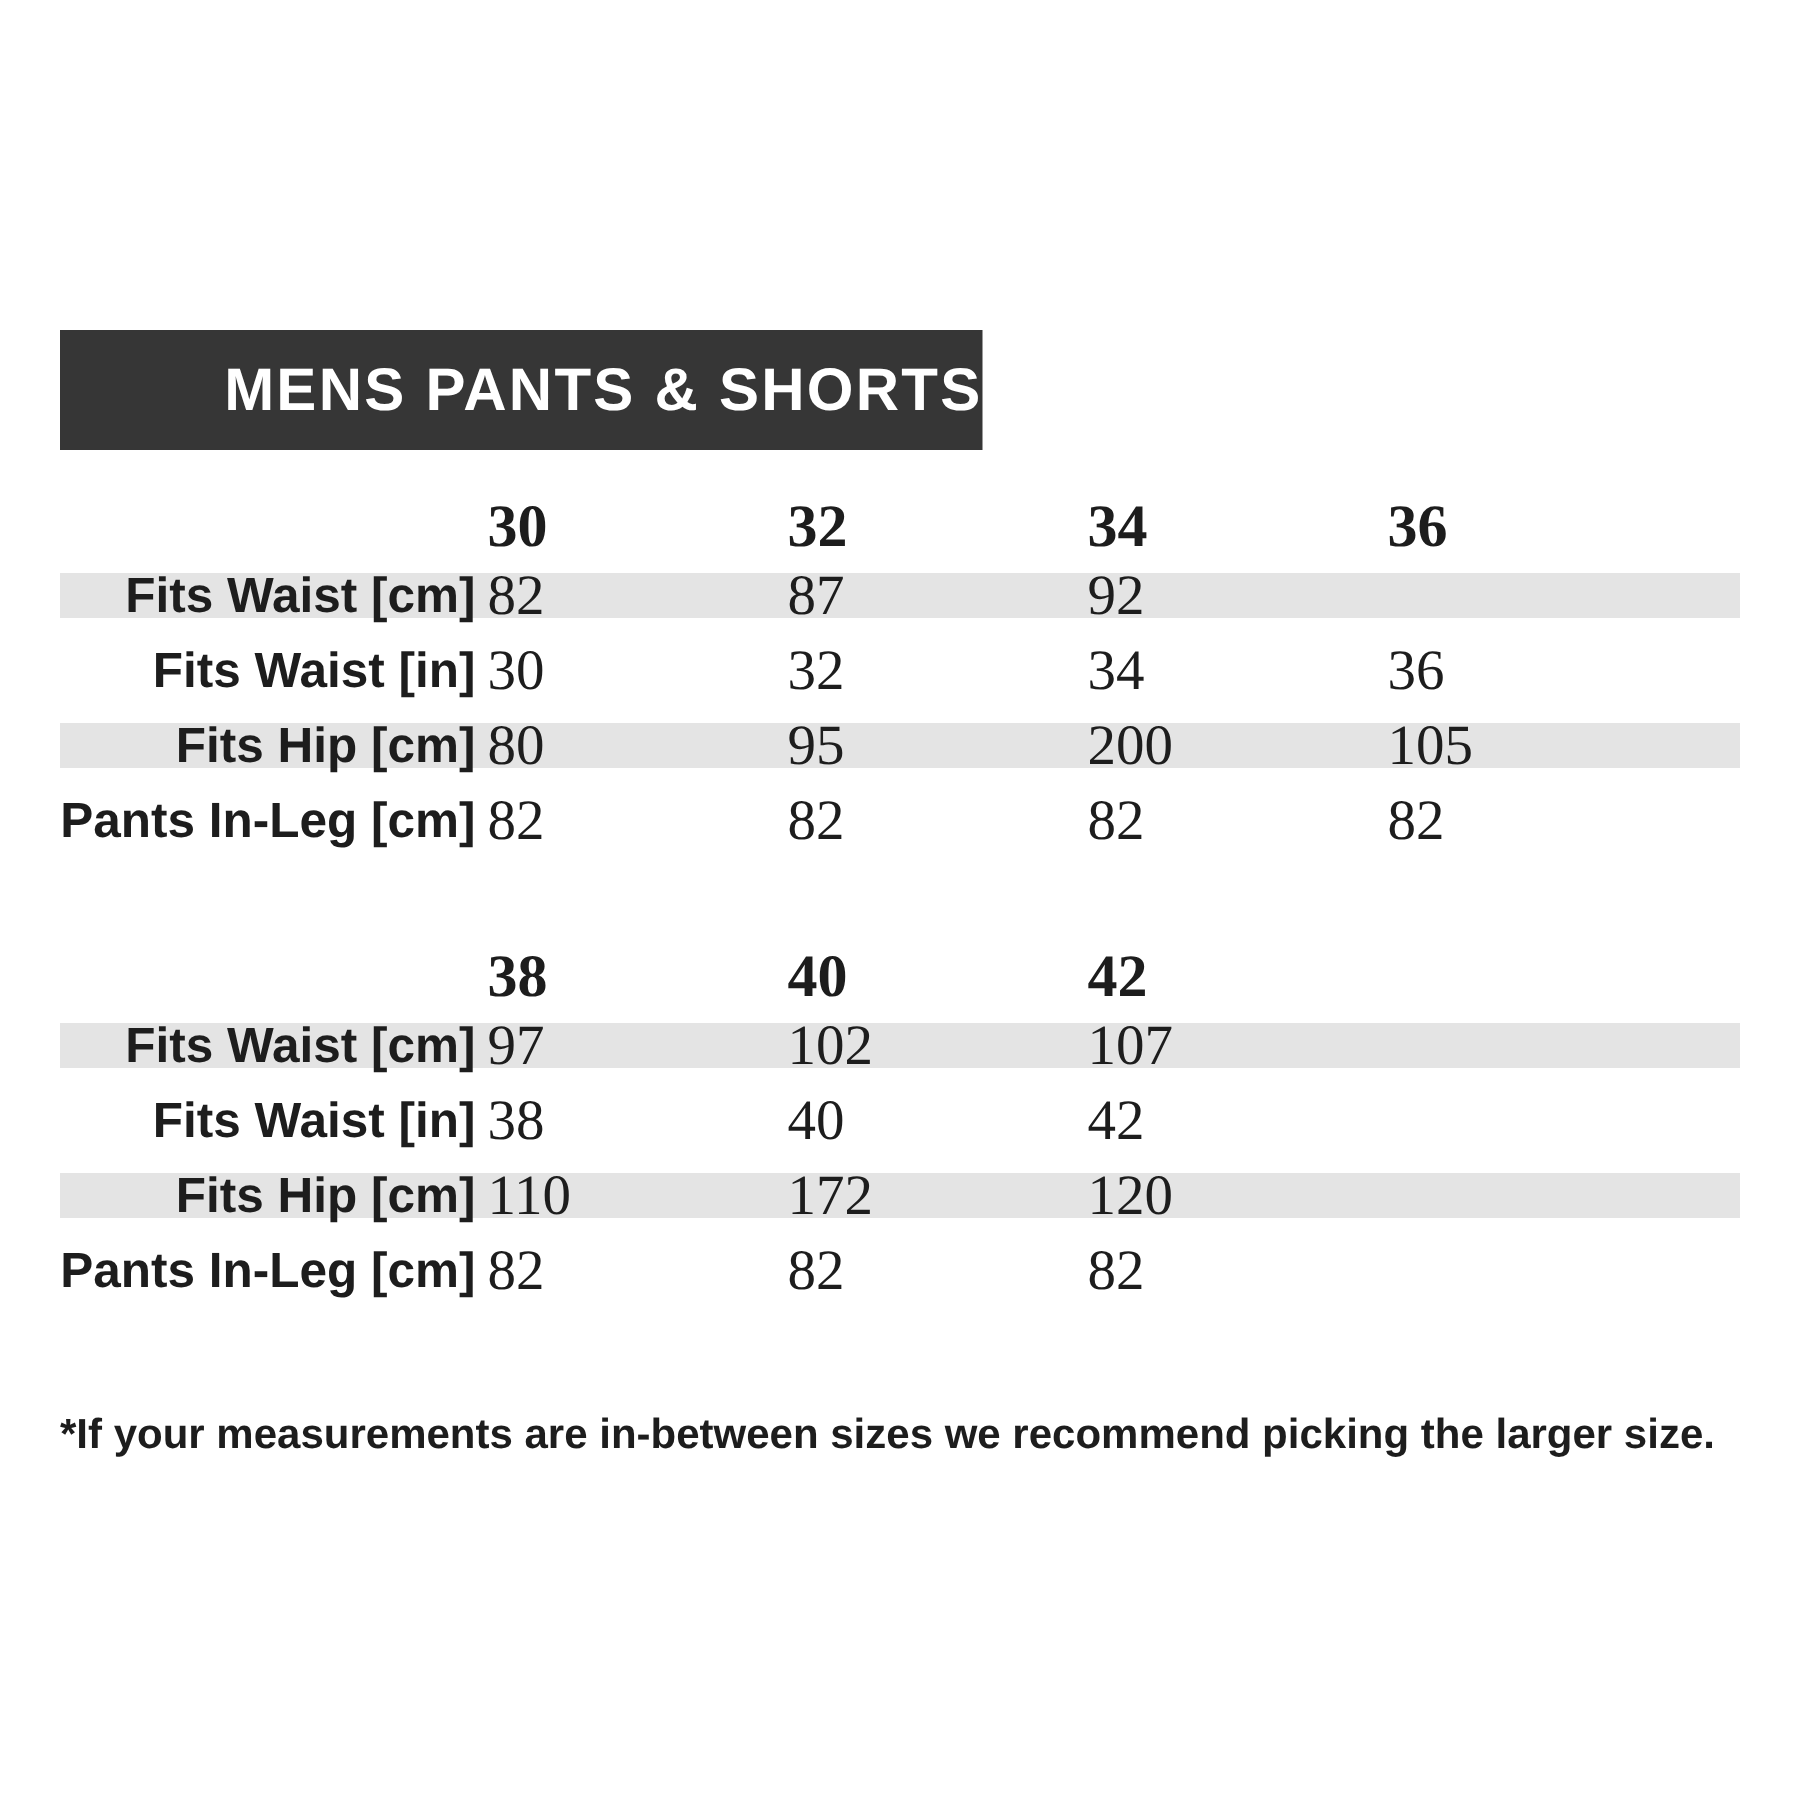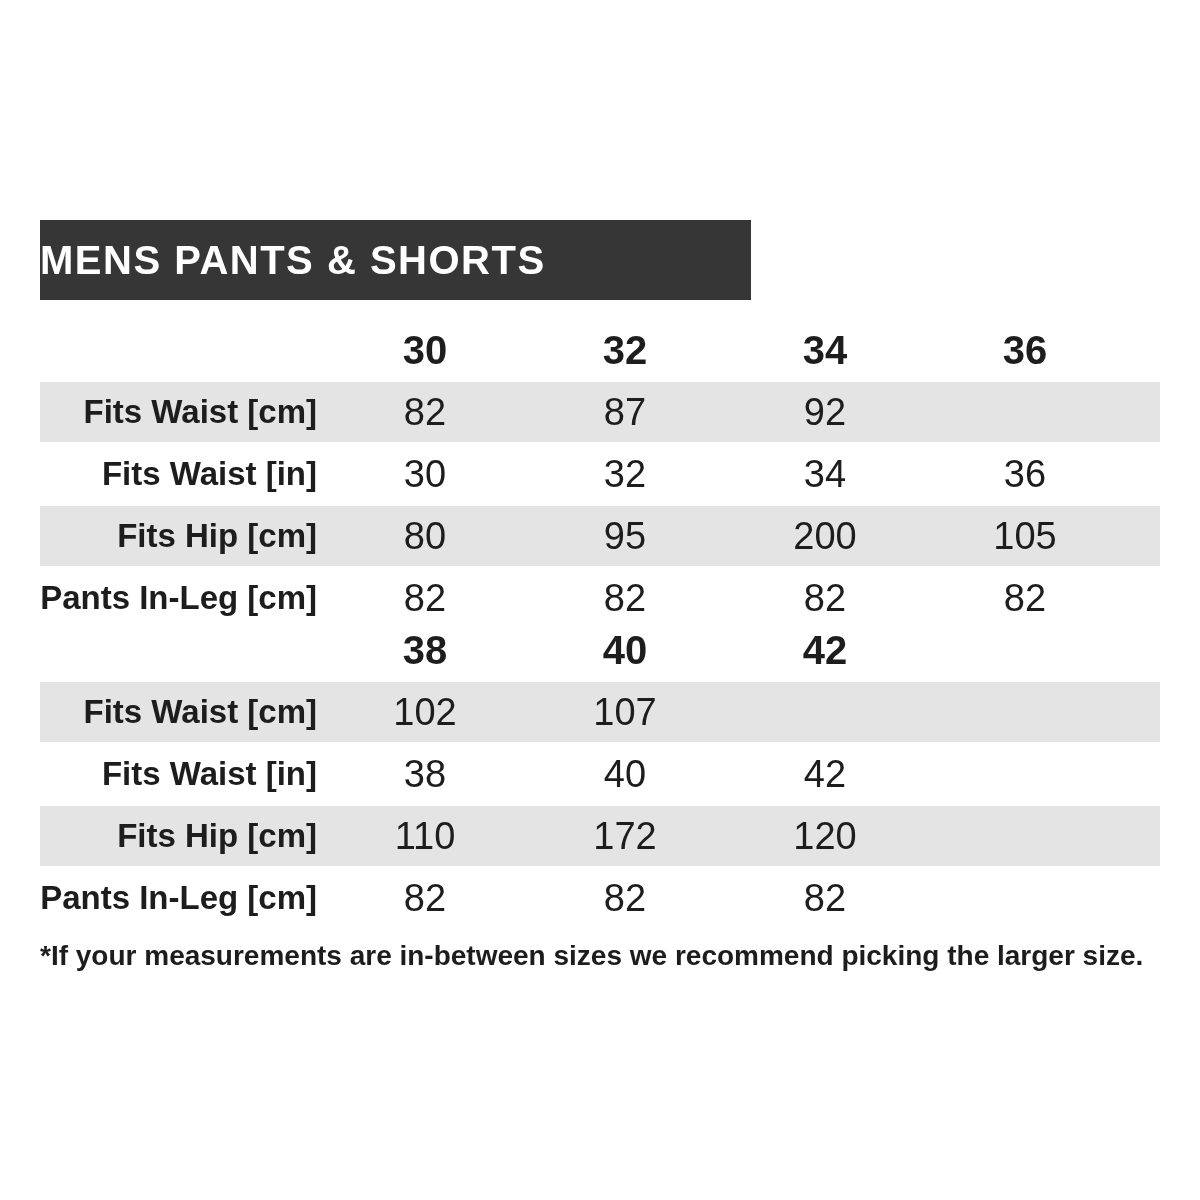--- a/index.html
+++ b/index.html
@@ -9,63 +9,63 @@
     height: 1200px;
     background: #ffffff;
     overflow: hidden;
     font-family: "Liberation Sans", "DejaVu Sans", sans-serif;
     color: var(--text, #1d1d1d);
   }
   .banner {
     position: absolute;
     left: 40px;
     top: 220px;
-    width: 711px;
+    width: 615px;
     height: 80px;
     background: var(--banner-bg, #363636);
     display: flex;
     align-items: center;
-    justify-content: flex-start;
+    justify-content: flex-end;
   }
   .banner-text {
     color: var(--banner-text, #ffffff);
     font-size: 40px;
     font-weight: bold;
     letter-spacing: 1.5px;
     white-space: nowrap;
   }
   .size-table {
     position: absolute;
     left: 40px;
     width: 1120px;
   }
   #section1 { top: 324px; }
   #section2 { top: 624px; }
   .row {
     display: flex;
     align-items: center;
-    height: 60px;
-    margin-bottom: 2px;
+    height: 30px;
+    margin-bottom: 20px;
   }
   .header-row { height: 52px; margin-bottom: 6px; }
   .striped { background: var(--stripe, #e4e4e4); }
   .cell { flex: 0 0 auto; }
   .cell.label {
     width: 285px;
     box-sizing: border-box;
     padding-right: 8px;
     text-align: right;
     font-weight: bold;
     font-size: 33px;
     white-space: nowrap;
   }
   .cell.val {
     width: 200px;
-    text-align: center;
     font-size: 38px;
+    font-family: Liberation Serif, serif;
   }
   .cell.size { font-weight: bold; font-size: 40px; }
   .footnote {
     position: absolute;
     left: 40px;
     top: 940px;
     width: 1120px;
     font-weight: bold;
     font-size: 28px;
     white-space: nowrap;
@@ -124,20 +124,21 @@
   <div class="size-table" id="section2">
     <div class="row header-row">
       <div class="cell label"></div>
       <div class="cell val size">38</div>
       <div class="cell val size">40</div>
       <div class="cell val size">42</div>
     </div>
 
     <div class="row striped">
       <div class="cell label">Fits Waist [cm]</div>
+      <div class="cell val">97</div>
       <div class="cell val">102</div>
       <div class="cell val">107</div>
     </div>
 
     <div class="row">
       <div class="cell label">Fits Waist [in]</div>
       <div class="cell val">38</div>
       <div class="cell val">40</div>
       <div class="cell val">42</div>
     </div>

